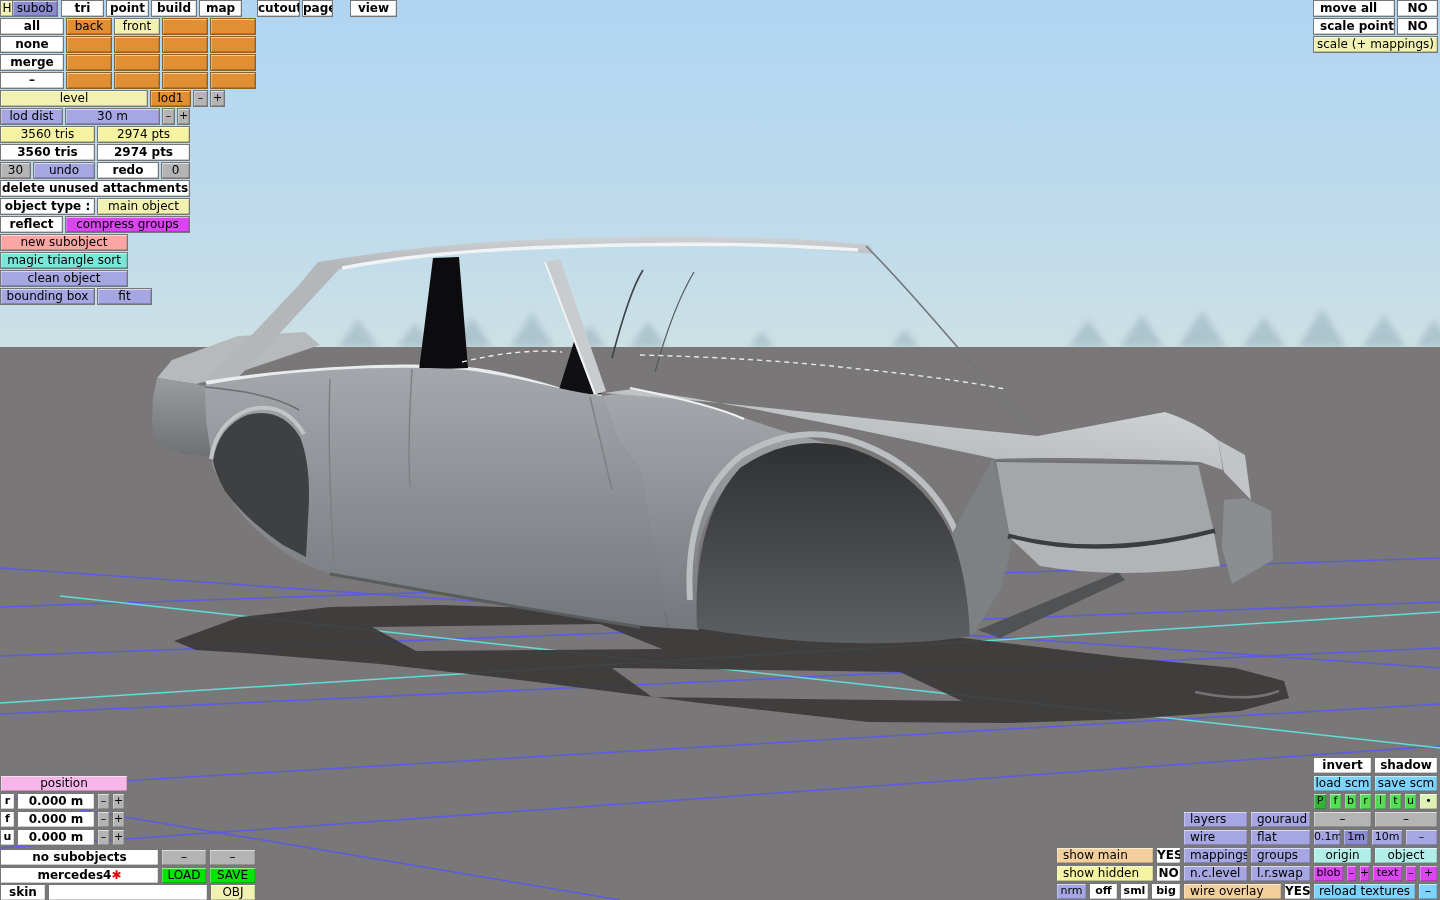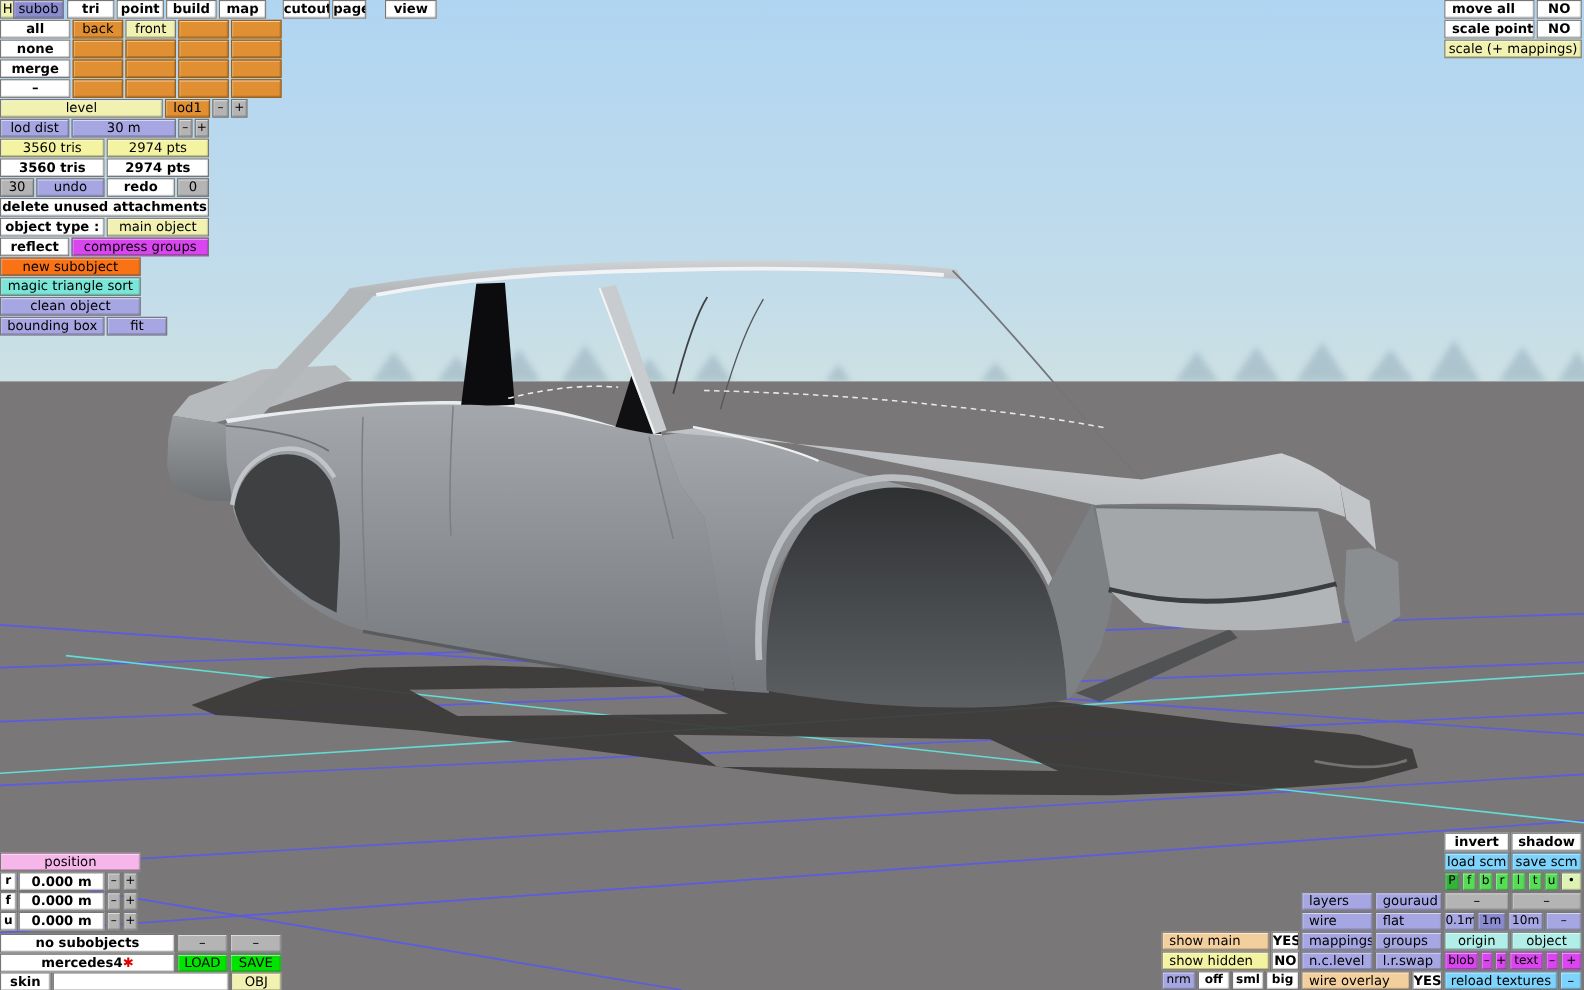--- a/index.html
+++ b/index.html
@@ -11,21 +11,21 @@
      white-space:nowrap;overflow:hidden;
      box-shadow:inset 0 1px 0 rgba(255,255,255,.55),inset 1px 0 0 rgba(255,255,255,.3),
                 inset 0 -1px 0 rgba(0,0,0,.2),inset -1px 0 0 rgba(0,0,0,.12);}
   .sm{font-size:11px;line-height:14px;}
   .gray{background:#ffffff;font-weight:bold;} .dgray{background:#b4b4b4;}
   .purple{background:#a6a6e2;} .purplesel{background:#8b8bd0;}
   .yellow{background:#f1f1b2;} .yellow2{background:#f3f3a2;}
   .byellow{background:#d946ef;}
   .orange{background:#e08f33;border-color:#8d6023;}
   .peach{background:#f4cf9e;}
-  .green{background:#00e400;} .pgreen{background:#7dd3fc;} .mgreen{background:#f97316;}
+  .green{background:#00e400;} .pgreen{background:#7dd3fc;} .mgreen{background:#fca5a5;}
   .dkgreen{background:#35b23c;} .bgreen{background:#55dd55;} .cgreen{background:#dff2b6;}
   .cyan{background:#79e6d8;} .lcyan{background:#b2eee8;}
   .pink{background:#f7b6ea;}
   .left{text-align:left;padding-left:6px;}
   .star{color:#e00000;}
 </style>
 </head>
 <body>
 <div class="screen">
 

